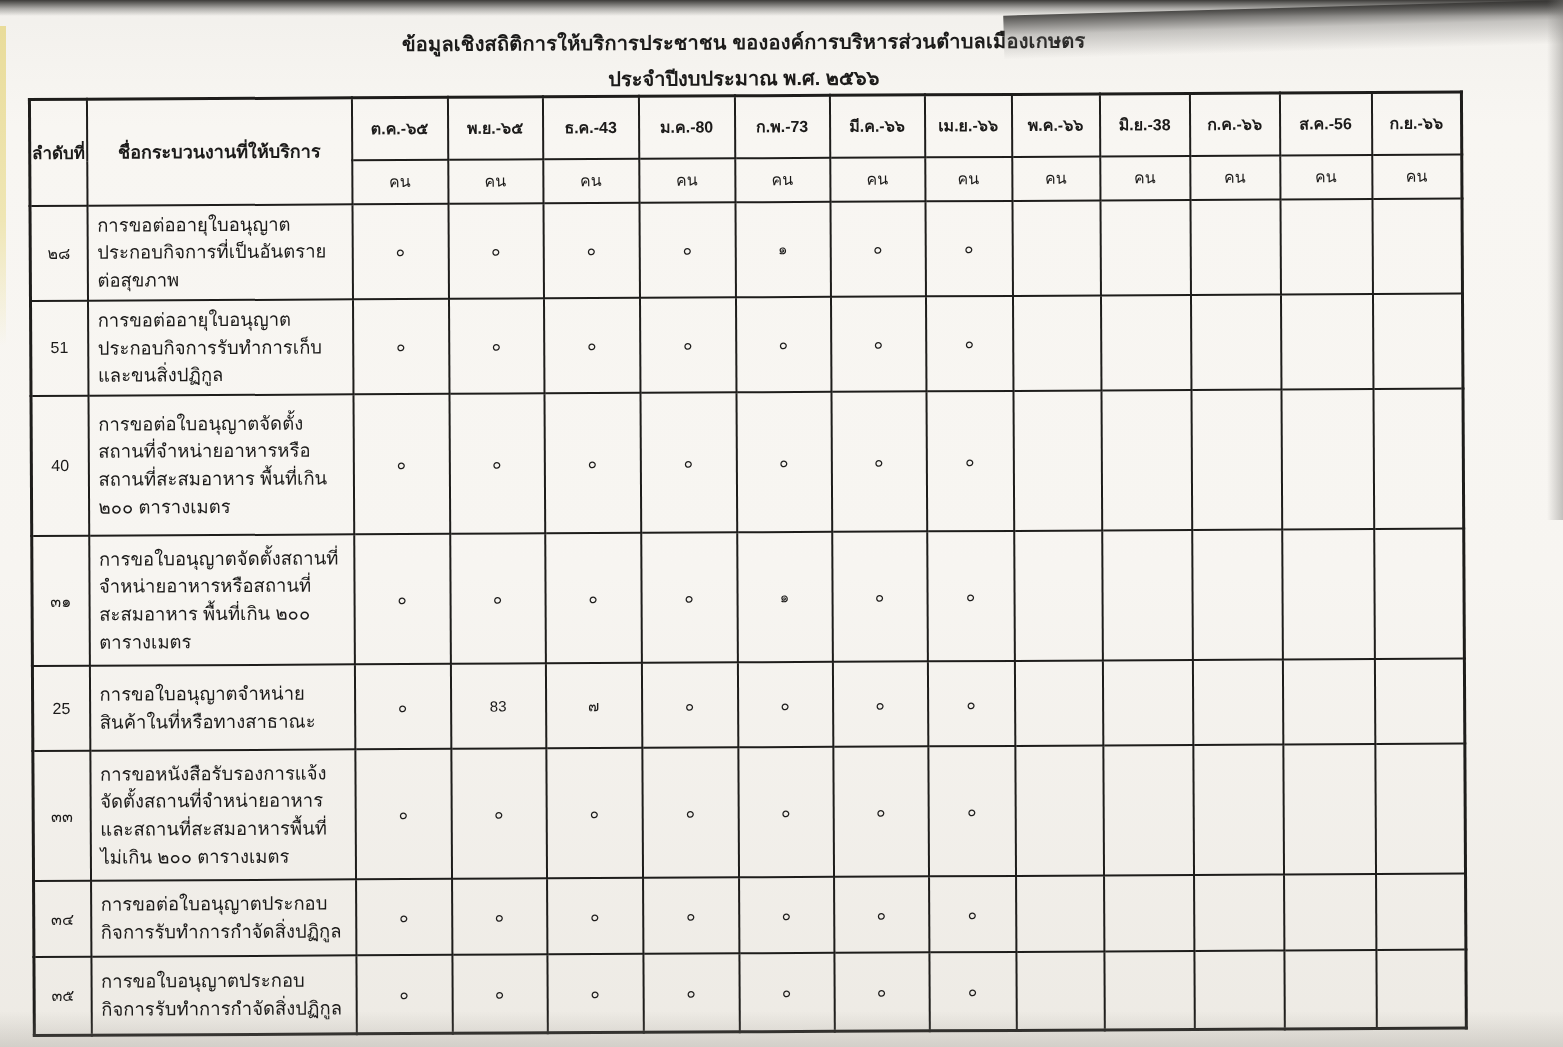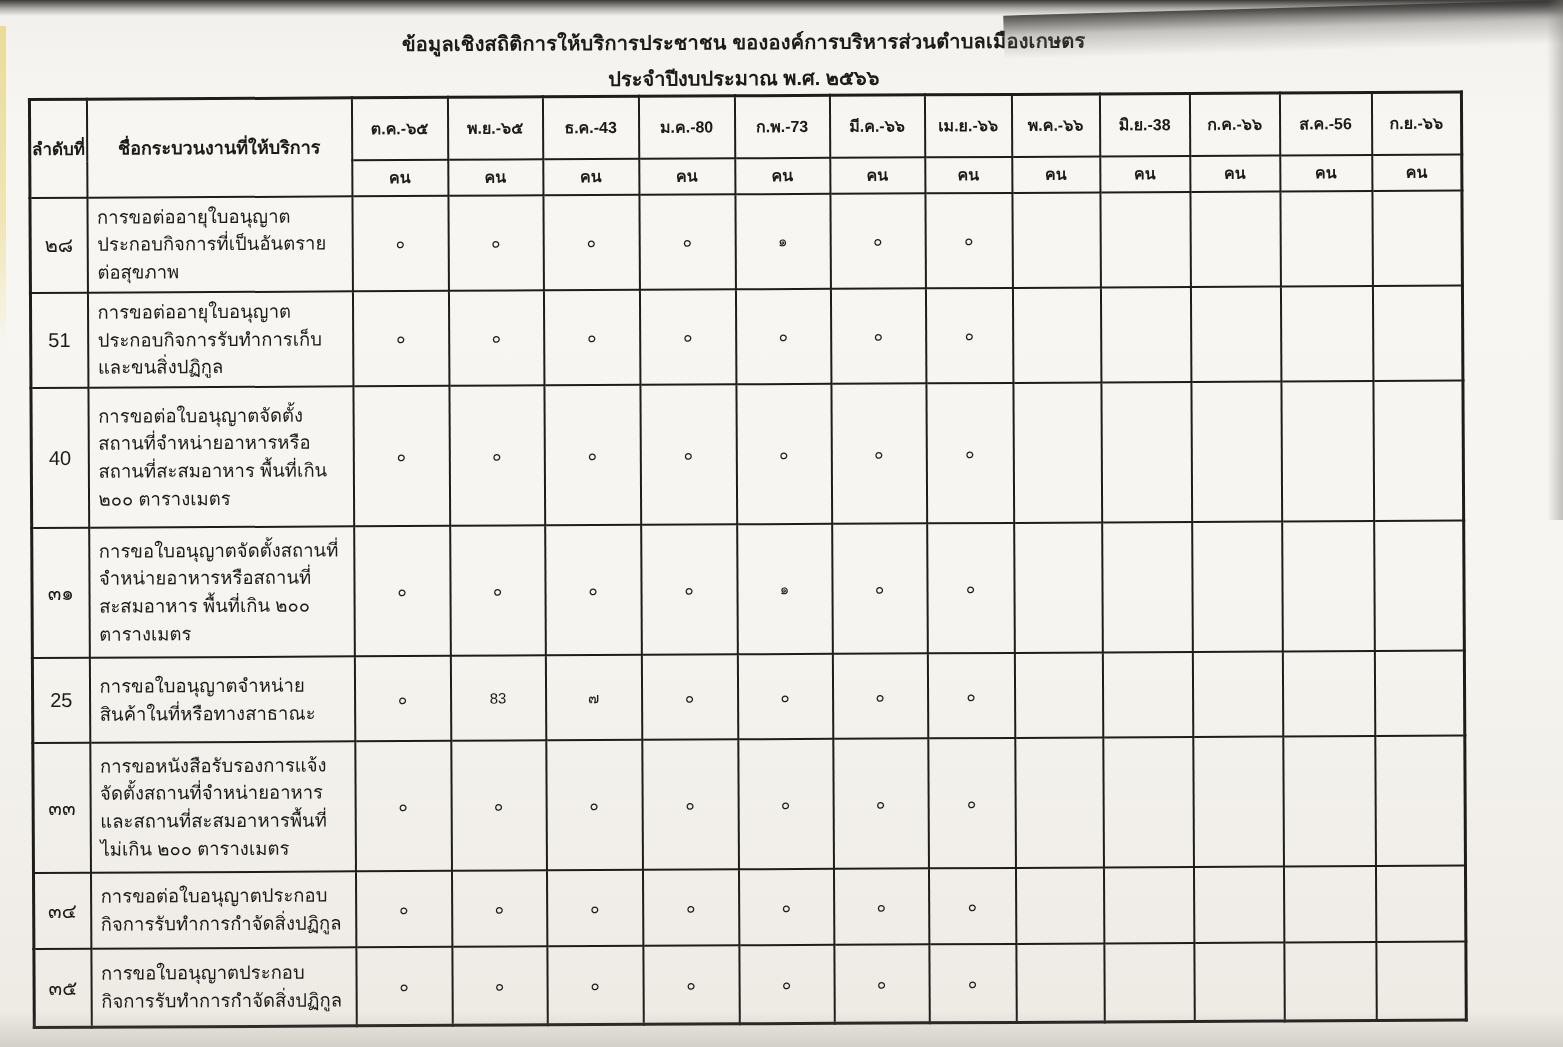--- a/index.html
+++ b/index.html
@@ -62,22 +62,22 @@
   }
   table.stats th, table.stats td {
     border: 2px solid #1e1d1b;
     vertical-align: middle;
     overflow: hidden;
   }
   table.stats { border: 3px solid #1e1d1b; }
   th.h-no    { font-size: 17px; font-weight: bold; text-align: center; }
   th.h-name  { font-size: 18px; font-weight: bold; text-align: center; }
   th.month   { font-size: 16px; font-weight: bold; text-align: center; height: 62px; }
-  th.unit    { font-size: 16px; font-weight: bold; text-align: center; height: 36px; }
-  td.no      { font-size: 20px; text-align: center; margin-left: 13px; }
+  th.unit    { font-size: 16px; font-weight: normal; text-align: center; height: 44px; }
+  td.no      { font-size: 16px; text-align: center; margin-left: 13px; }
   td.name    { font-size: 18.5px; text-align: left; padding: 5px 8px 5px 9px; line-height: 1.5; }
   td.val     { font-size: 15px; text-align: center; }
   
   tbody tr:nth-child(1) { height: 76px; }
   tbody tr:nth-child(2) { height: 90px; }
   tbody tr:nth-child(3) { height: 140px; }
   tbody tr:nth-child(4) { height: 130px; }
   tbody tr:nth-child(5) { height: 85px; }
   tbody tr:nth-child(6) { height: 130px; }
   tbody tr:nth-child(7) { height: 76px; }

